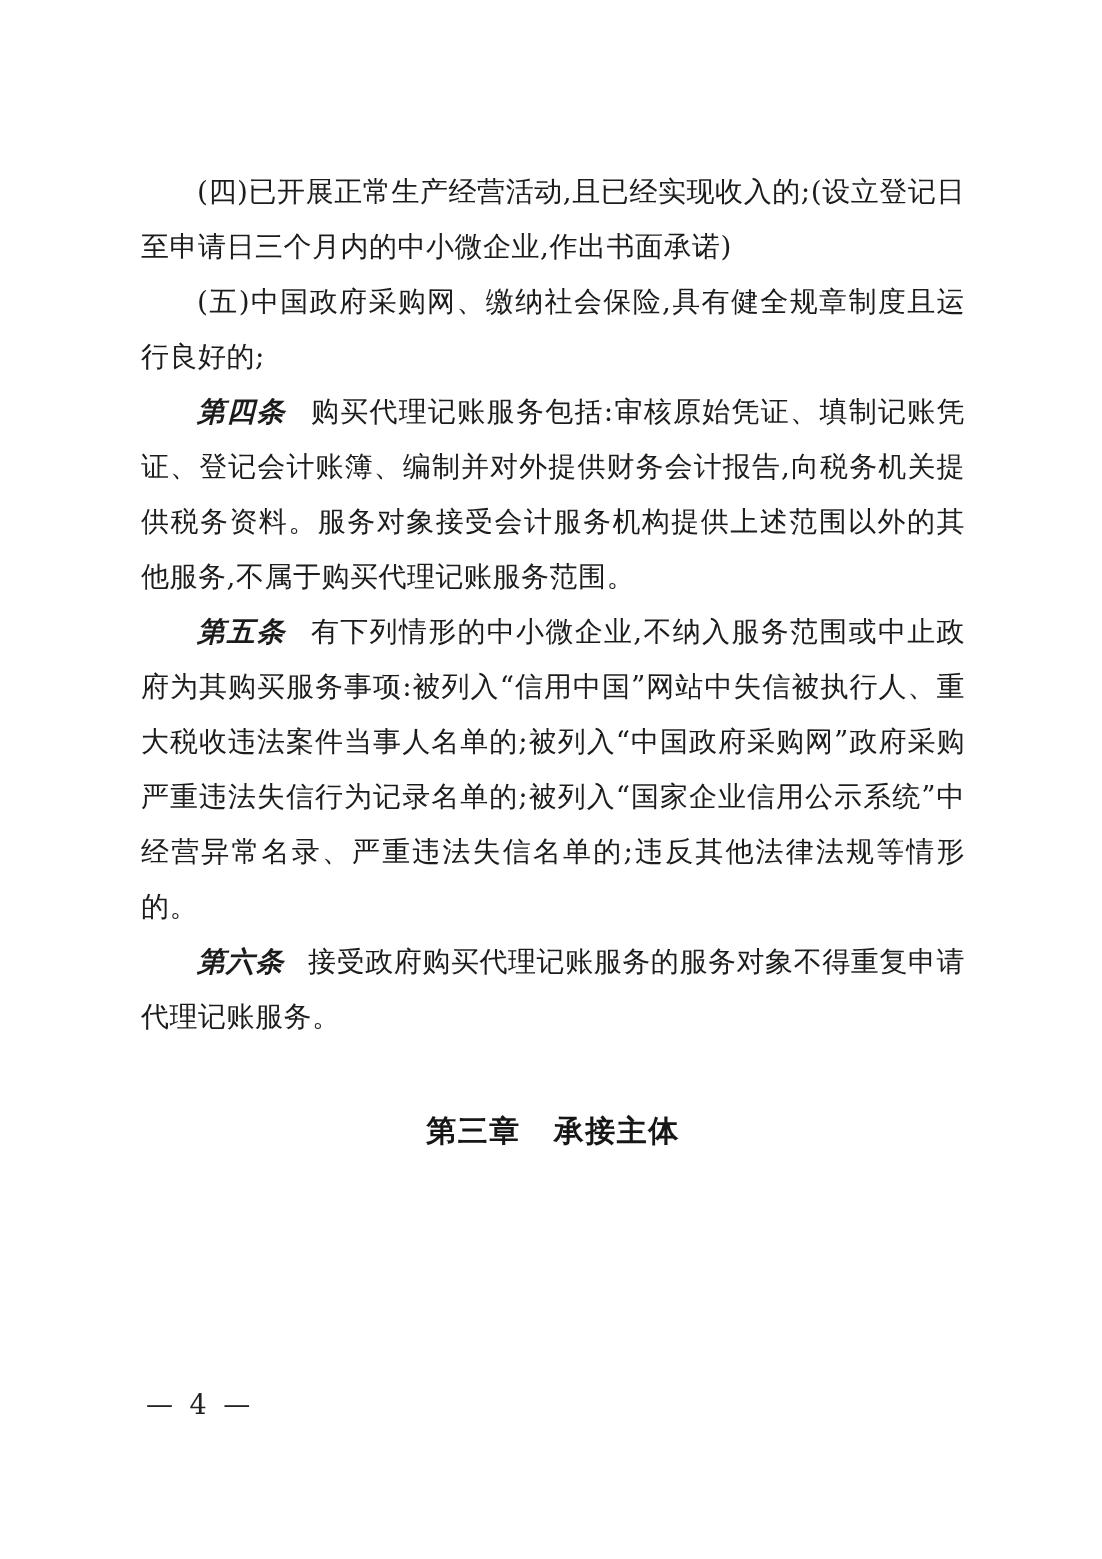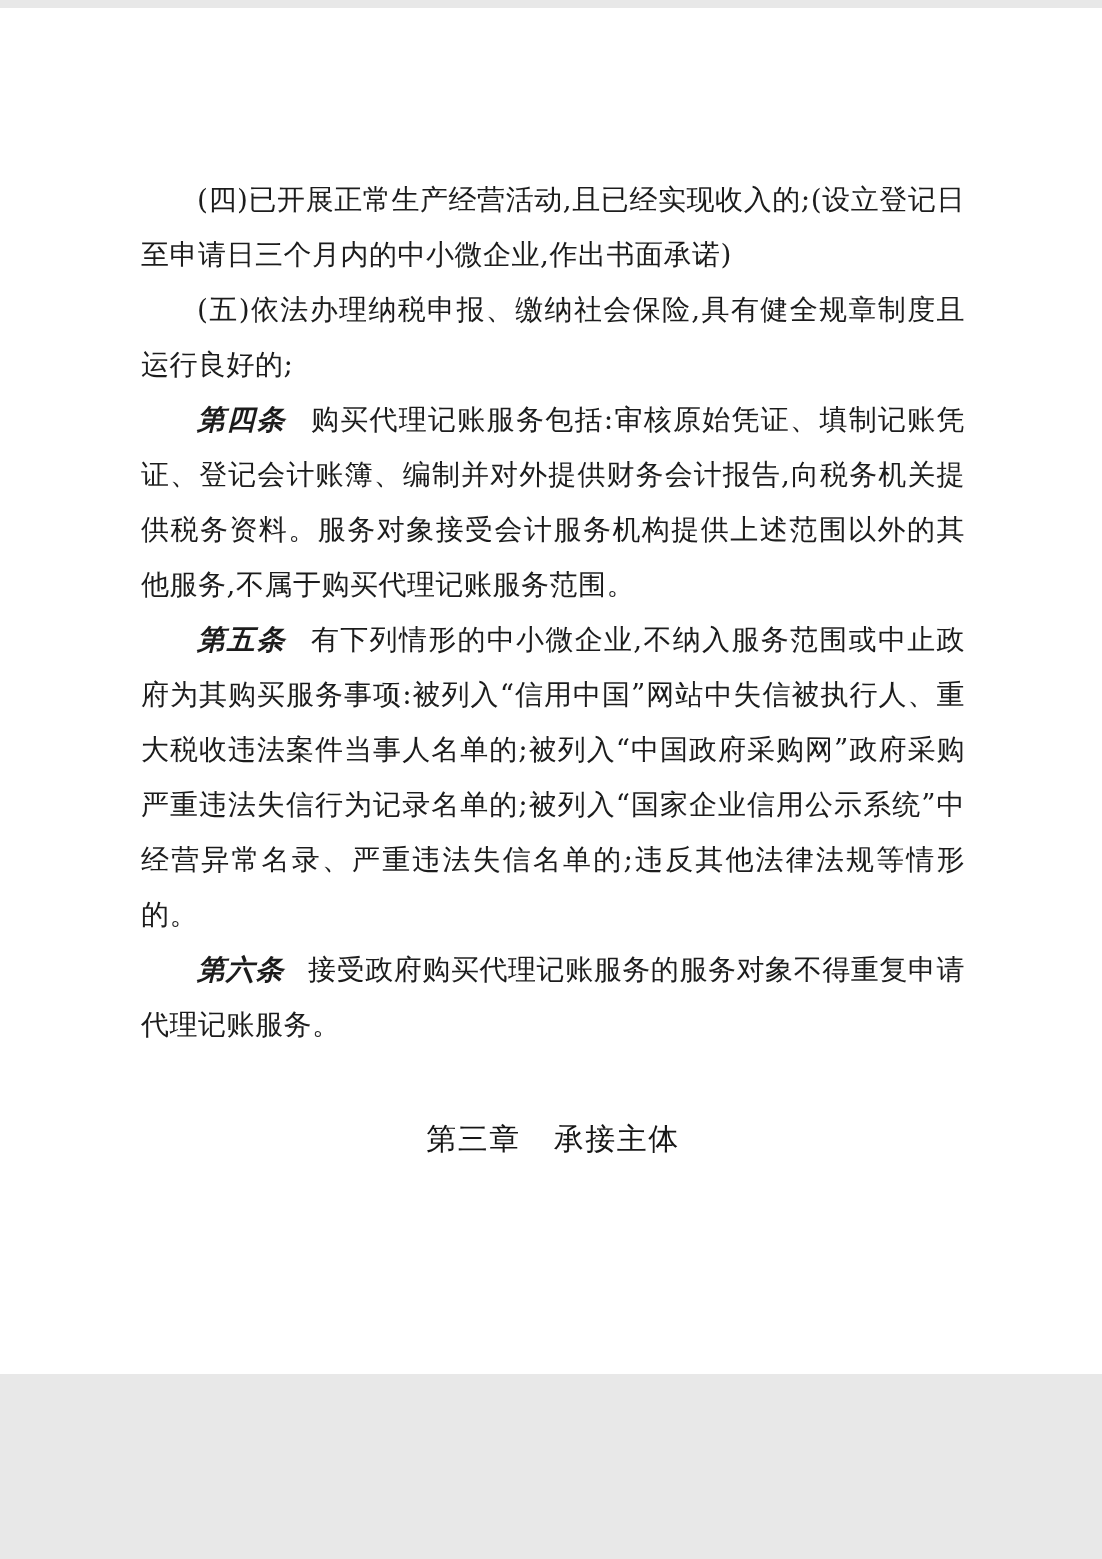--- a/index.html
+++ b/index.html
@@ -1,22 +1,22 @@
 <!DOCTYPE html>
 <html><head>
 <meta charset="utf-8">
 <style>
   * { margin: 0; padding: 0; box-sizing: border-box; }
   html, body { background: #e8e8e8; }
   .page {
     position: relative;
     width: 1102px;
-    height: 1366px;
+    height: 1559px;
     background: #ffffff;
-    margin: 8px auto;
+    margin: 0 auto;
     overflow: hidden;
     color: #1c1c1c;
   }
   .content {
     position: absolute;
     left: 141px;
     top: 164px;
     width: 824px;
   }
   .para {
@@ -34,21 +34,21 @@
     font-weight: 700;
     letter-spacing: 1px;
     font-style: italic;
   }
   .label-gap {
     display: inline-block;
     width: 0.85em;
   }
   .chapter {
     font-family: "DejaVu Sans", "Liberation Sans", sans-serif;
-    font-weight: 400;
+    font-weight: 700;
     font-size: 30px;
     line-height: 57px;
     text-align: center;
     text-indent: 0;
     margin: 58px 0 54px 0;
     color: #161616;
     letter-spacing: 1.5px;
   }
   .chapter-gap {
     display: inline-block;
@@ -66,21 +66,21 @@
   }
 </style>
 </head>
 <body>
 
 <div class="page">
   <div class="content">
 
     <p class="para">(四)已开展正常生产经营活动,且已经实现收入的;(设立登记日至申请日三个月内的中小微企业,作出书面承诺)</p>
 
-    <p class="para">(五)依法办理纳税申报、缴纳社会保险,具有健全规章制度且运行良好的;</p>
+    <p class="para">(五)中国政府采购网、缴纳社会保险,具有健全规章制度且运行良好的;</p>
 
 
     <p class="para"><span class="hei">第四条</span><span class="label-gap"></span><span>购买代理记账服务包括:审核原始凭证、填制记账凭证、登记会计账簿、编制并对外提供财务会计报告,向税务机关提供税务资料。服务对象接受会计服务机构提供上述范围以外的其他服务,不属于购买代理记账服务范围。</span></p>
 
     <p class="para"><span class="hei">第五条</span><span class="label-gap"></span><span>有下列情形的中小微企业,不纳入服务范围或中止政府为其购买服务事项:被列入“信用中国”网站中失信被执行人、重大税收违法案件当事人名单的;被列入“中国政府采购网”政府采购严重违法失信行为记录名单的;被列入“国家企业信用公示系统”中经营异常名录、严重违法失信名单的;违反其他法律法规等情形的。</span></p>
 
     <p class="para"><span class="hei">第六条</span><span class="label-gap"></span><span>接受政府购买代理记账服务的服务对象不得重复申请代理记账服务。</span></p>
 
     <h2 class="chapter"><span>第三章</span><span class="chapter-gap"></span><span>承接主体</span></h2>
 

